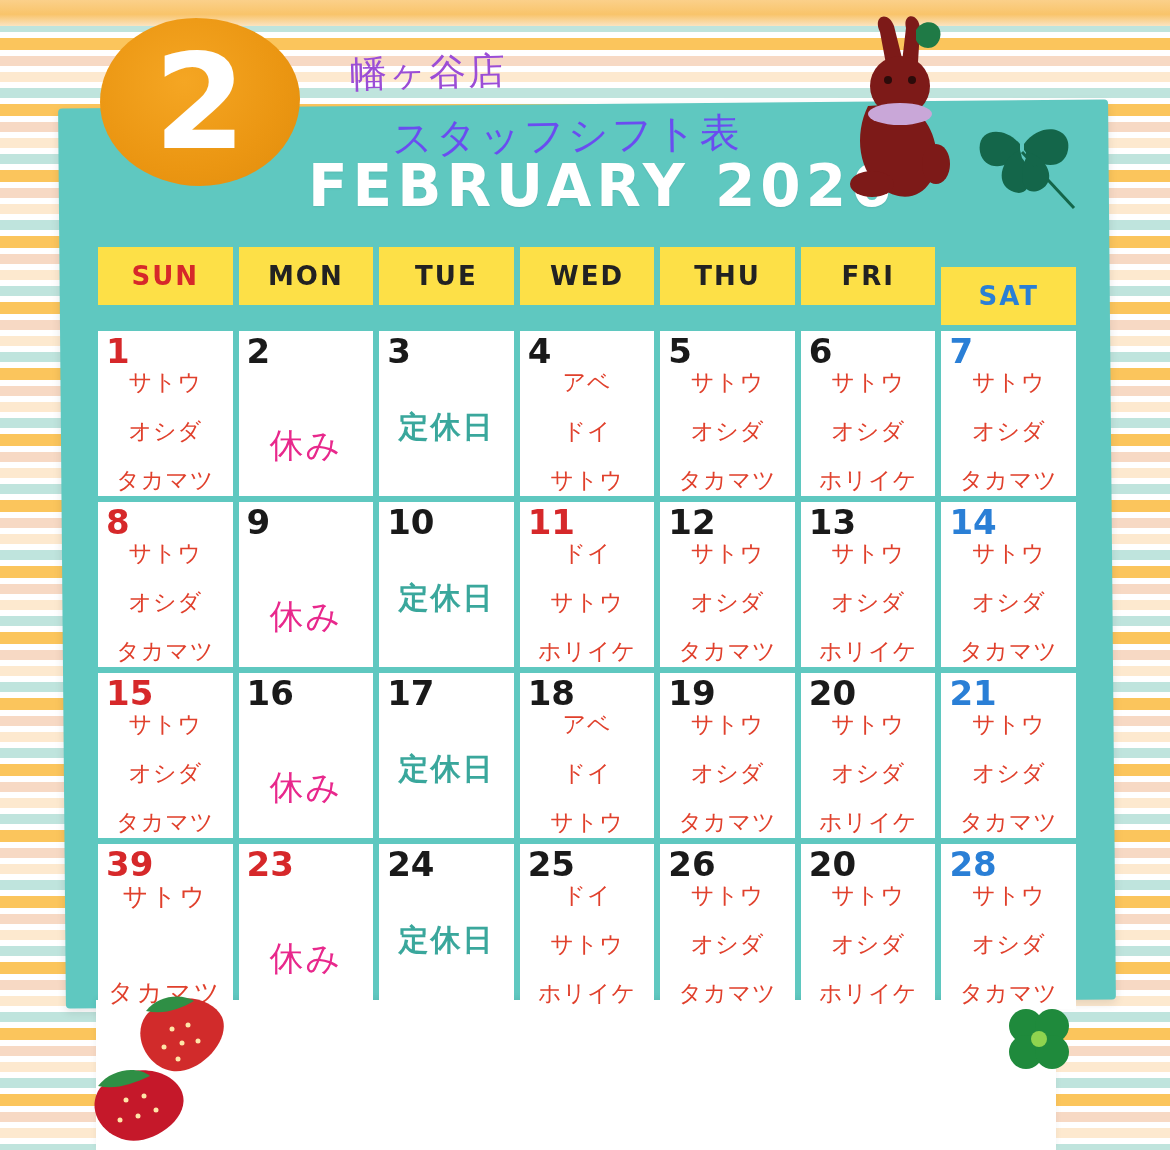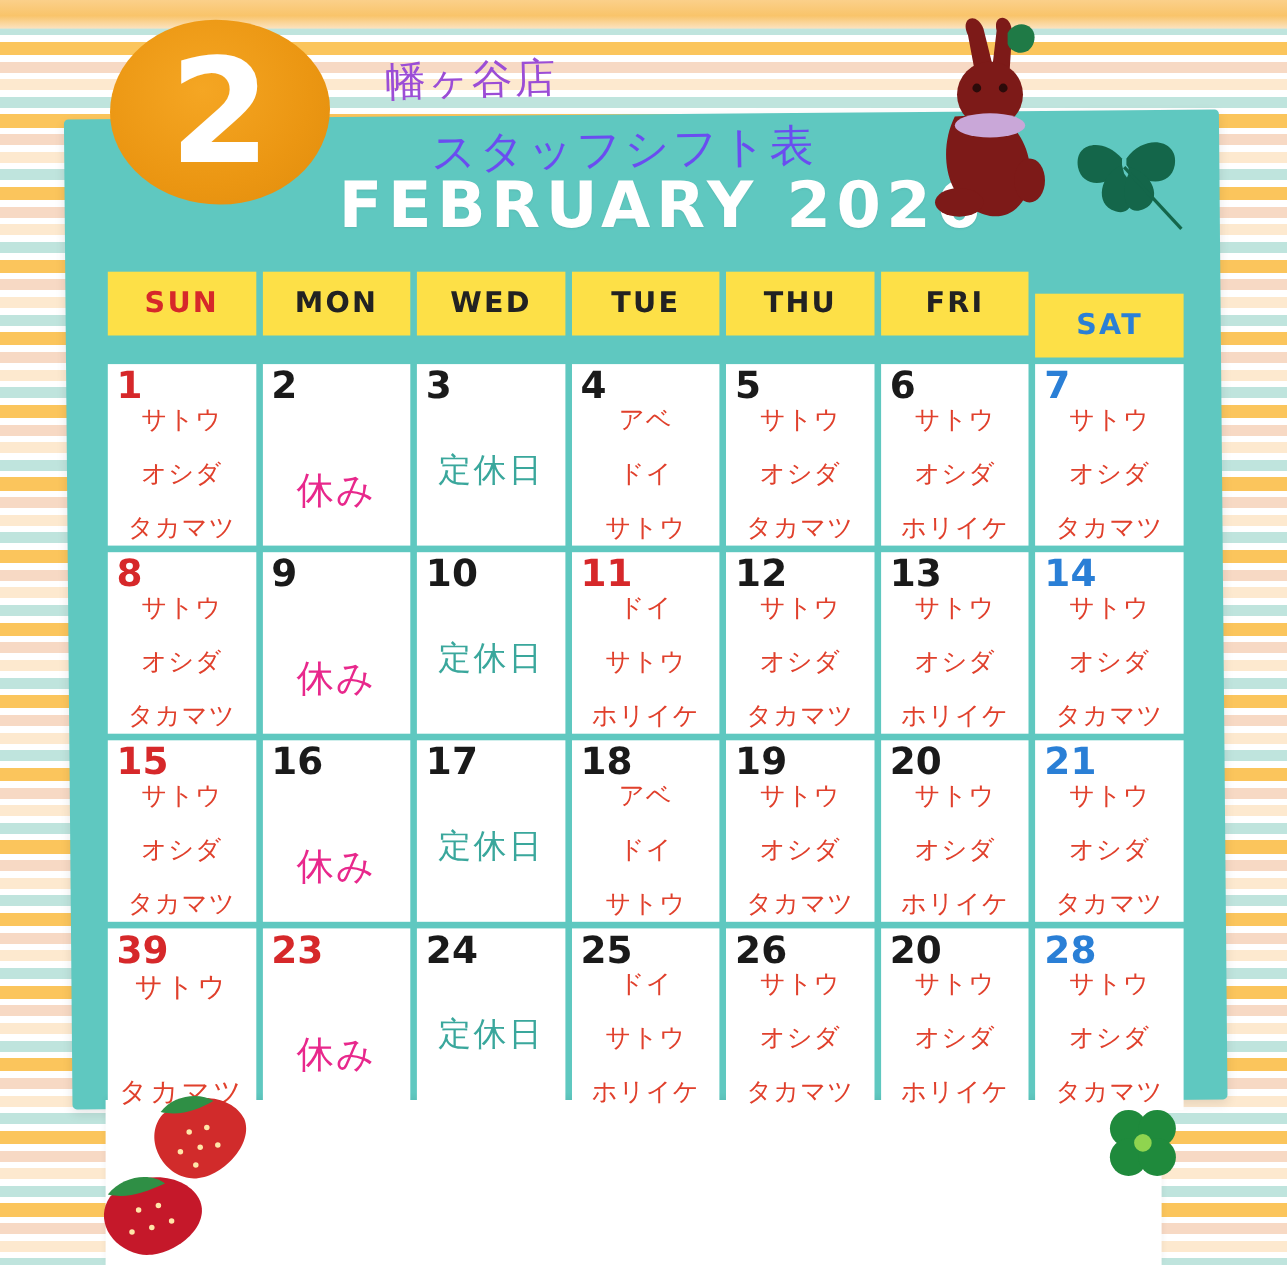--- a/index.html
+++ b/index.html
@@ -195,20 +195,21 @@
     color: #e8288c;
     font-family: "DejaVu Sans", sans-serif;
     letter-spacing: 2px;
     margin-top: 36px;
   }
   .note-teal {
     font-size: 30px;
     color: #3aa79c;
     font-family: "DejaVu Sans", sans-serif;
     letter-spacing: 2px;
+    font-weight: bold;
   }
   .entries.center {
     justify-content: center;
     top: 30px;
   }
 
   
   .deco { position: absolute; }
   #bunny {
     left: 828px; top: 14px; width: 130px; height: 200px;
@@ -257,22 +258,22 @@
     <path d="M62 54 C80 30 110 38 106 60 C102 82 74 78 62 60 Z"></path>
     <path d="M58 60 C38 68 32 96 52 102 C70 108 72 82 60 68 Z"></path>
     <path d="M64 62 C86 66 96 92 78 100 C60 108 56 84 64 68 Z"></path>
   </g>
   <path d="M60 62 L112 118" stroke="#14664a" stroke-width="3" fill="none"></path>
 </svg>
 
 <div id="grid">
     <div class="dow sun">SUN</div>
     <div class="dow ">MON</div>
+    <div class="dow ">TUE</div>
     <div class="dow ">WED</div>
-    <div class="dow ">TUE</div>
     <div class="dow ">THU</div>
     <div class="dow ">FRI</div>
     <div class="dow sat">SAT</div>
     <div class="cell sun">
       <div class="daynum">1</div>
       <div class="entries tight">
         <div class="entry">サトウ</div>
         <div class="entry">オシダ</div>
         <div class="entry">タカマツ</div>
       </div>

